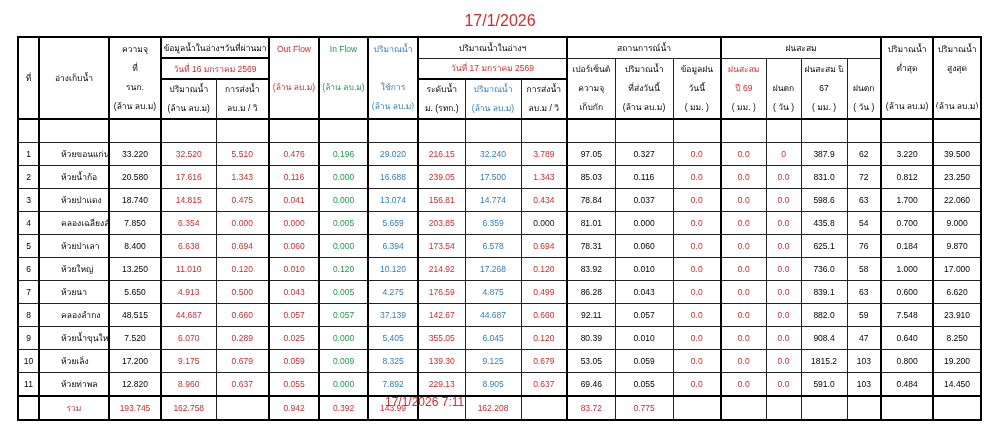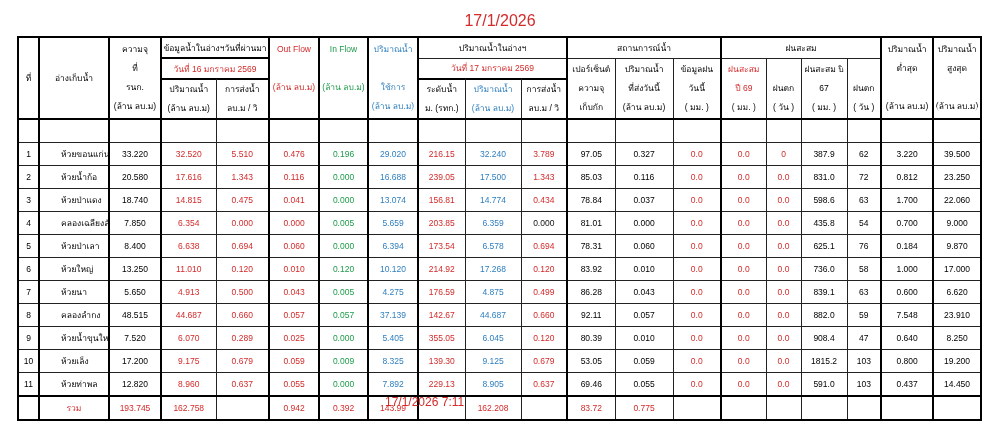--- a/index.html
+++ b/index.html
@@ -412,21 +412,21 @@
         <td class="red">229.13</td>
         <td class="blue">8.905</td>
         <td class="thick-r red">0.637</td>
         <td class="">69.46</td>
         <td class="">0.055</td>
         <td class="thick-r red">0.0</td>
         <td class="red">0.0</td>
         <td class="red">0.0</td>
         <td class="">591.0</td>
         <td class="thick-r">103</td>
-        <td class="thick-r">0.437</td>
+        <td class="thick-r">0.484</td>
         <td class="">14.450</td>
       </tr>
       <tr>
         <td class="thick-r thick-t"></td>
         <td class="thick-r thick-t red">รวม</td>
         <td class="thick-r thick-t red">193.745</td>
         <td class="thick-t red">162.758</td>
         <td class="thick-r thick-t"></td>
         <td class="thick-r thick-t red">0.942</td>
         <td class="thick-r thick-t red">0.392</td>

